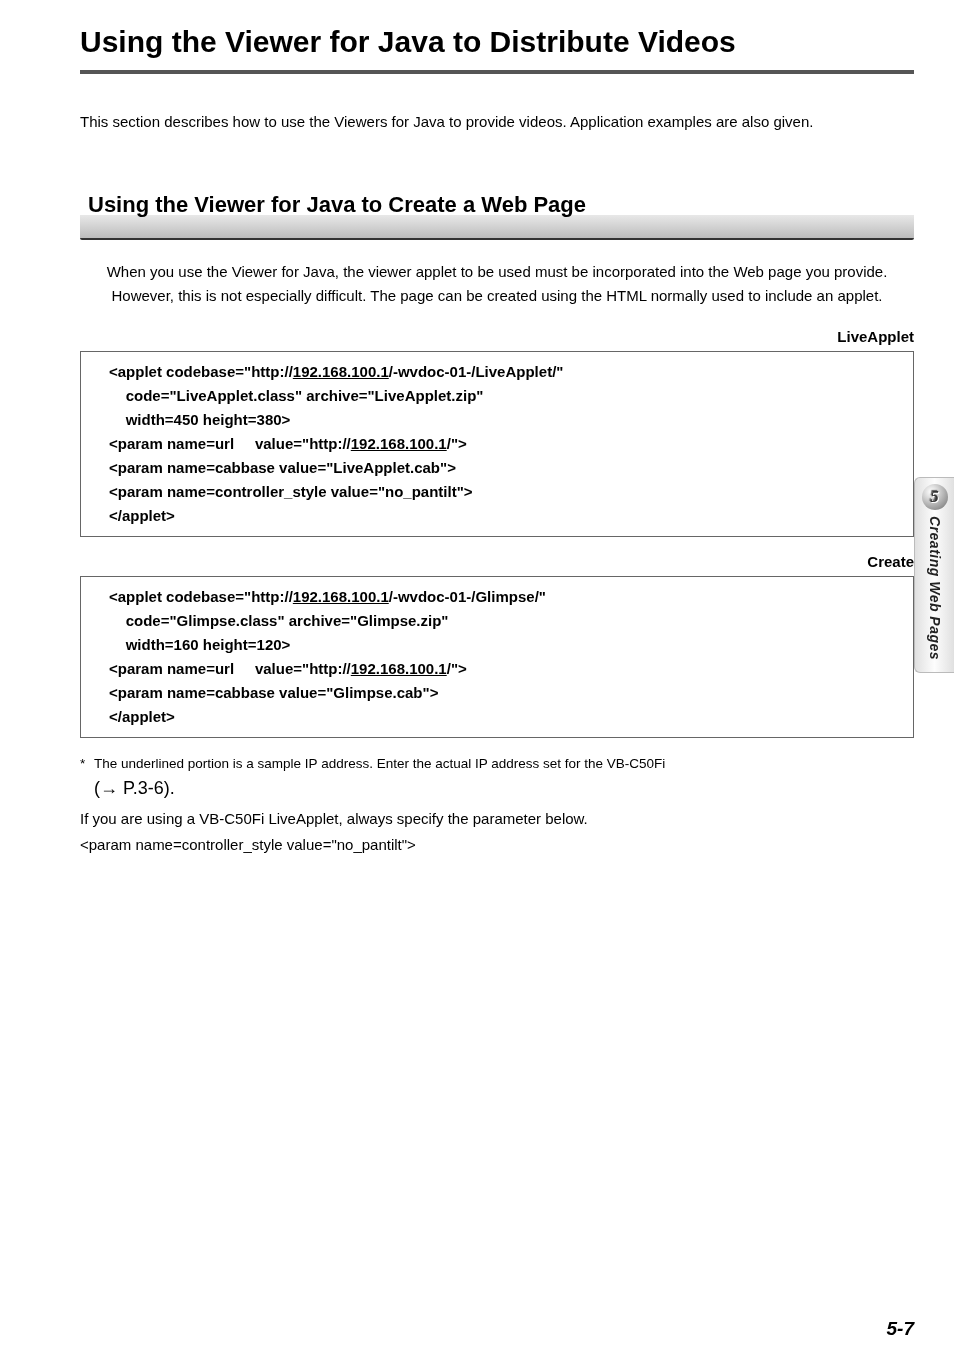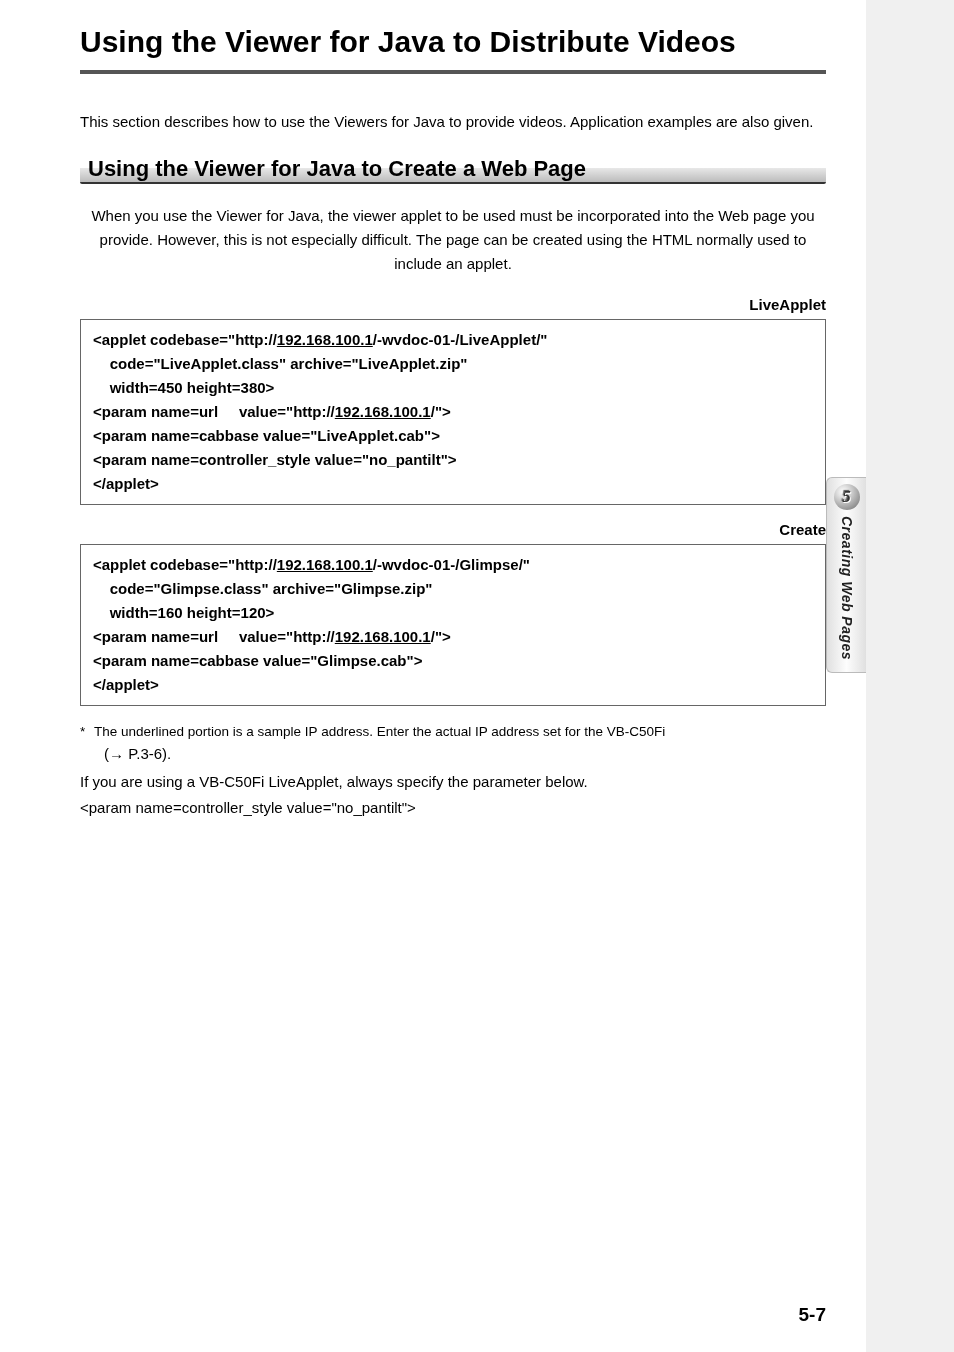--- a/index.html
+++ b/index.html
@@ -1,35 +1,35 @@
 <!DOCTYPE html>
 <html><head>
 <meta charset="utf-8">
 <style>
   * { box-sizing: border-box; margin: 0; padding: 0; }
   html, body { width: 954px; height: 1352px; background: #f0f0f0; font-family: Arial, Helvetica, sans-serif; color: #000; }
-  .page { width: 866px; height: 1352px; background: #fff; position: relative; padding: 24px 40px 0 80px; }
+  .page { width: 954px; height: 1352px; background: #fff; position: relative; padding: 24px 40px 0 80px; }
   .title { font-size: 30px; font-weight: bold; line-height: 1.2; padding-bottom: 10px; border-bottom: 4px solid #555; margin-bottom: 36px; }
-  .intro { font-size: 15px; line-height: 1.6; margin-bottom: 16px; }
-  .section-heading { position: relative; font-size: 22px; font-weight: bold; padding: 6px 0 0 8px; margin-bottom: 20px; border-bottom: 2px solid #333; background: linear-gradient(180deg, #fff 0%, #fff 55%, #e8e8e8 56%, #bcbcbc 100%); border-radius: 2px; }
+  .intro { font-size: 15px; line-height: 1.6; margin-bottom: 52px; }
+  .section-heading { position: relative; font-size: 22px; font-weight: bold; padding: 6px 0 20px 8px; margin-bottom: 20px; border-bottom: 2px solid #333; background: linear-gradient(180deg, #fff 0%, #fff 55%, #e8e8e8 56%, #bcbcbc 100%); border-radius: 2px; }
   .body-text { font-size: 15px; line-height: 1.6; margin-bottom: 20px; text-align: center; }
   .sub-heading { font-size: 15px; font-weight: bold; margin-bottom: 6px; margin-top: 14px; text-align: right; }
-  .code-block { border: 1px solid #666; padding: 8px 12px; font-size: 15px; font-weight: bold; line-height: 1.6; white-space: pre-wrap; font-family: Arial, Helvetica, sans-serif; margin-bottom: 16px; }
+  .code-block { border: 1px solid #666; padding: 8px 28px; font-size: 15px; font-weight: bold; line-height: 1.6; white-space: pre-wrap; font-family: Arial, Helvetica, sans-serif; margin-bottom: 16px; }
   .underline { text-decoration: underline; }
   .notes { font-size: 15px; line-height: 1.6; margin-top: 16px; }
   .note-line { margin-bottom: 2px; }
   .note-asterisk { font-size: 13.5px; line-height: 1.5; display: flex; }
   .note-asterisk .ast { flex: 0 0 14px; }
   .note-asterisk .ast-body { flex: 1; text-align: justify; }
-  .note-ref-line { margin-left: 24px; font-size: 15px; margin-bottom: 4px; }
+  .note-ref-line { margin-left: 14px; font-size: 18px; margin-bottom: 4px; }
   .arrow { font-family: Arial, sans-serif; }
   .side-tab { position: absolute; right: 0; top: 477px; width: 40px; background: linear-gradient(90deg, #e0e0e0 0%, #fdfdfd 50%, #e0e0e0 100%); border: 1px solid #bbb; border-right: none; border-radius: 6px 0 0 6px; text-align: center; padding: 6px 0 12px 0; }
   .side-tab .badge { width: 26px; height: 26px; margin: 0 auto 6px auto; background: radial-gradient(circle at 35% 30%, #fff 0%, #ddd 25%, #999 70%, #666 100%); border-radius: 50%; font-family: Georgia, 'Times New Roman', serif; font-style: italic; font-weight: bold; font-size: 17px; line-height: 26px; color: #333; text-shadow: 1px 1px 0 #fff, -1px -1px 1px #555; }
   .side-tab .vtext { writing-mode: vertical-rl; font-family: Arial, sans-serif; font-size: 14px; font-weight: bold; font-style: italic; letter-spacing: 0.5px; margin: 0 auto; color: #222; }
-  .page-num { position: absolute; right: 40px; bottom: 26px; font-size: 19px; font-weight: bold; font-family: Arial, sans-serif; }
+  .page-num { position: absolute; right: 40px; bottom: 12px; font-size: 19px; font-weight: bold; font-style: italic; font-family: Arial, sans-serif; }
 </style>
 </head>
 <body>
 
 <div class="page">
 
   <h1 class="title">Using the Viewer for Java to Distribute Videos</h1>
 
   <p class="intro">This section describes how to use the Viewers for Java to provide videos. Application examples are also given.</p>
 

